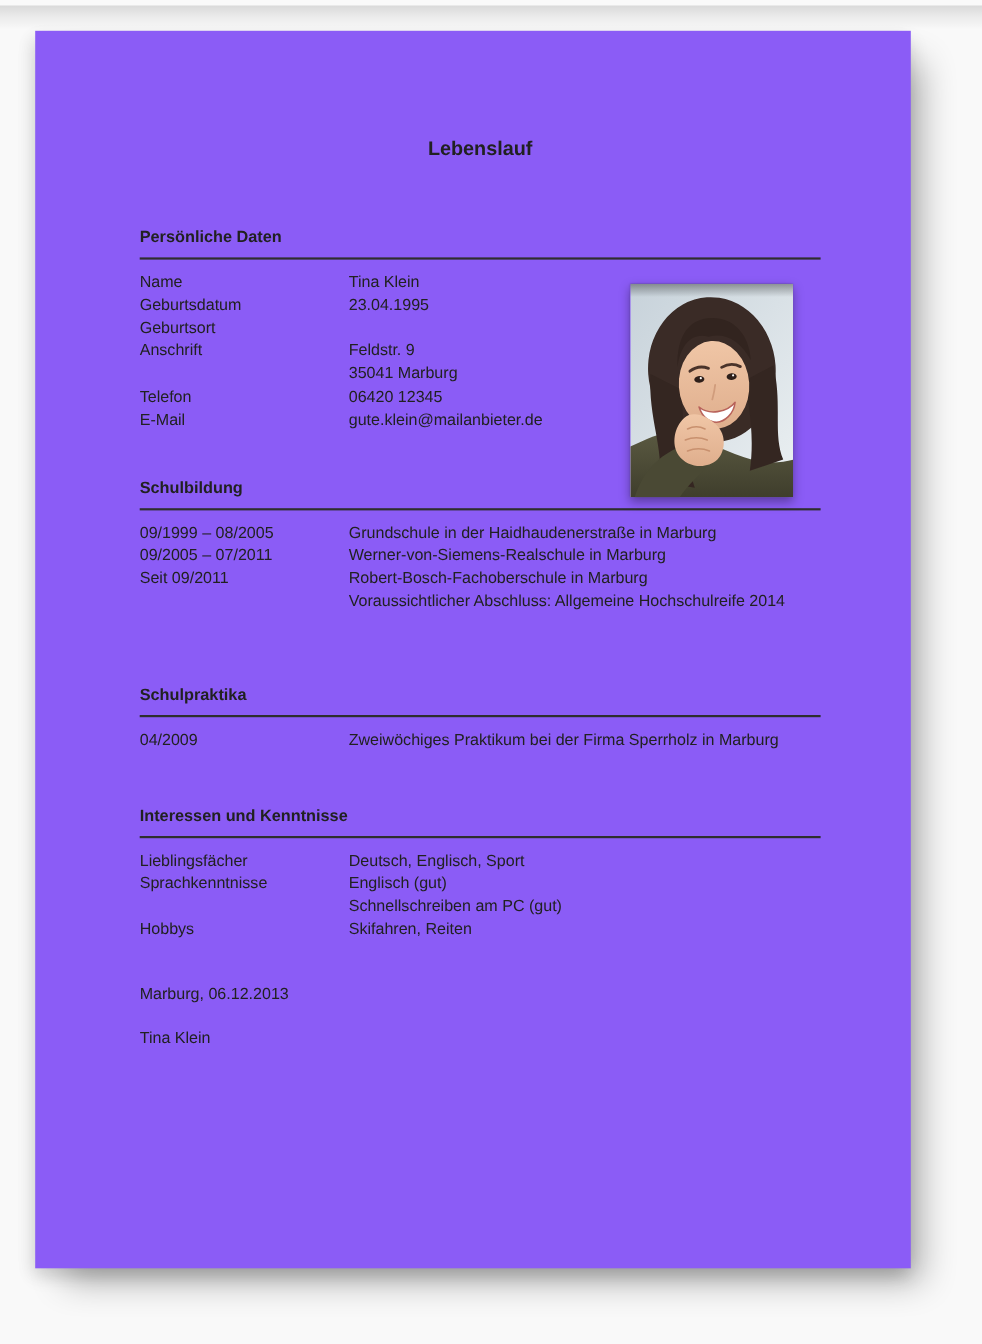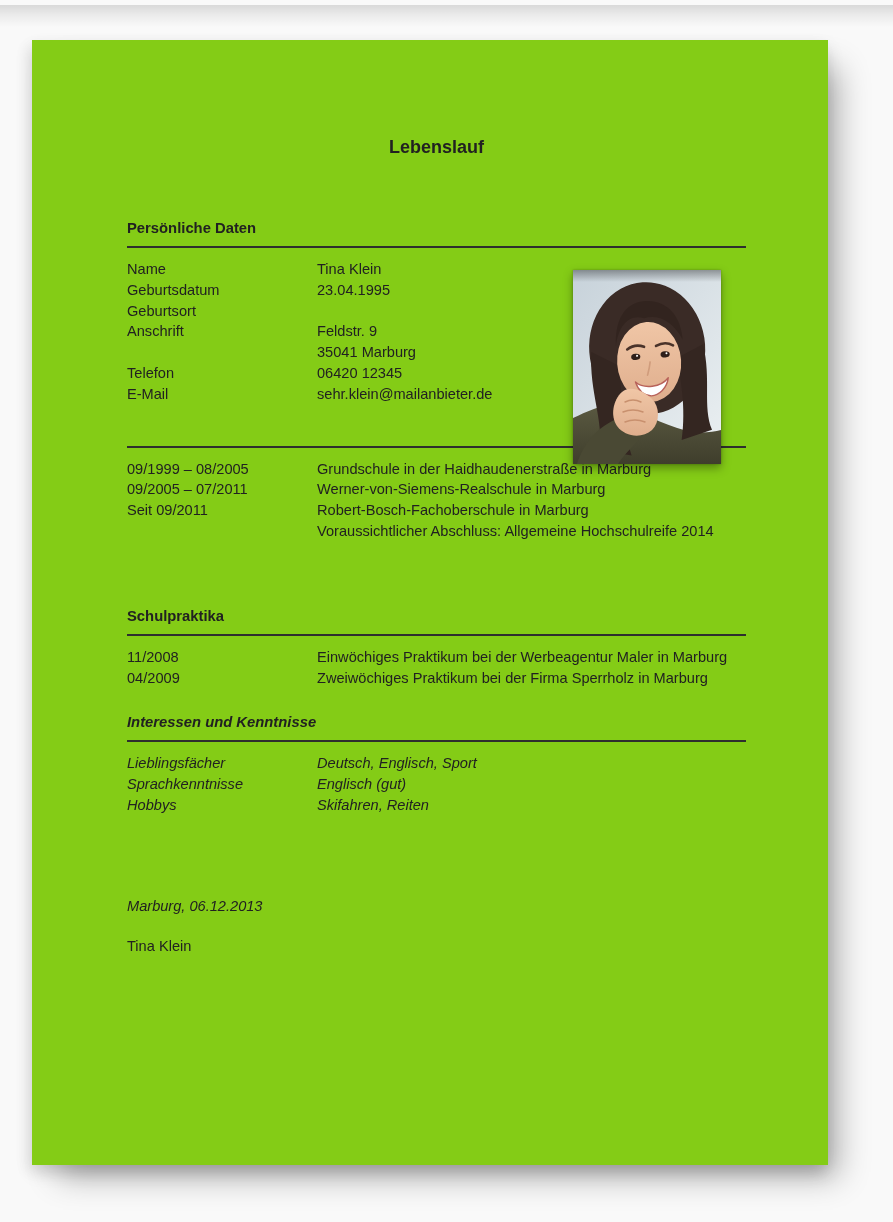--- a/index.html
+++ b/index.html
@@ -18,67 +18,66 @@
     overflow: hidden;
   }
   .top-shade {
     position: absolute;
     top: 5px; left: 0;
     width: 100%; height: 22px;
     background: linear-gradient(to bottom, rgba(0,0,0,0.13) 0%, rgba(0,0,0,0.06) 45%, rgba(0,0,0,0) 100%);
   }
   .paper {
     position: absolute;
-    left: 32px; top: 40px;
+    left: 32px; top: 28px;
     width: 796px; height: 1125px;
-    background: #84cc16;
+    background: #8b5cf6;
     box-shadow:
       18px 20px 30px -8px rgba(0,0,0,0.30),
       0 8px 16px rgba(0,0,0,0.12),
       -5px 6px 14px rgba(0,0,0,0.06);
   }
   .content {
     padding: 0 82px 0 95px;
   }
   .doc-title {
     margin: 95px 0 0 0;
     font-size: 18px;
     line-height: 24px;
     font-weight: 700;
     text-align: center;
   }
   .sec { margin-top: 41px; }
   .sec-personal   { margin-top: 59px; }
   .sec-education  { margin-top: 41px; }
   .sec-internships{ margin-top: 64px; }
-  .sec-interests  { margin-top: 24px; font-style: italic; }
+  .sec-interests  { margin-top: 48px; }
   .sec h2 {
     margin: 0 0 7px 0;
     font-size: 14.8px;
     line-height: 21px;
     font-weight: 700;
   }
   .rule {
     height: 2px;
     background: #2e2e2e;
   }
   .rows { margin-top: 11px; }
   .row {
     display: flex;
     font-size: 14.6px;
     line-height: 20.8px;
     align-items: flex-end;
   }
   .row .lbl { width: 190px; flex-shrink: 0; }
   .row .val { flex: 1; }
   .closing-date {
-    margin: 80px 0 0 0;
+    margin: 38px 0 0 0;
     font-size: 14.6px;
     line-height: 20.8px;
-    font-style: italic;
   }
   .closing-signature {
     margin: 19px 0 0 0;
     font-size: 14.6px;
     line-height: 20.8px;
   }
   .photo {
     position: absolute;
     left: 541px; top: 230px;
     width: 148px; height: 194px;
@@ -175,26 +174,27 @@
           <div class="row">
             <span class="lbl"></span>
             <span class="val">35041 Marburg</span>
           </div>
           <div class="row">
             <span class="lbl">Telefon</span>
             <span class="val">06420 12345</span>
           </div>
           <div class="row">
             <span class="lbl">E-Mail</span>
-            <span class="val">sehr.klein@mailanbieter.de</span>
+            <span class="val">gute.klein@mailanbieter.de</span>
           </div>
         </div>
       </section>
 
       <section class="sec sec-education">
+        <h2>Schulbildung</h2>
         <div class="rule"></div>
         <div class="rows">
           <div class="row">
             <span class="lbl">09/1999 – 08/2005</span>
             <span class="val">Grundschule in der Haidhaudenerstraße in Marburg</span>
           </div>
           <div class="row">
             <span class="lbl">09/2005 – 07/2011</span>
             <span class="val">Werner-von-Siemens-Realschule in Marburg</span>
           </div>
@@ -207,44 +207,41 @@
             <span class="val">Voraussichtlicher Abschluss: Allgemeine Hochschulreife 2014</span>
           </div>
         </div>
       </section>
 
       <section class="sec sec-internships">
         <h2>Schulpraktika</h2>
         <div class="rule"></div>
         <div class="rows">
           <div class="row">
-            <span class="lbl">11/2008</span>
-            <span class="val">Einwöchiges Praktikum bei der Werbeagentur Maler in Marburg</span>
-          </div>
-          <div class="row">
             <span class="lbl">04/2009</span>
             <span class="val">Zweiwöchiges Praktikum bei der Firma Sperrholz in Marburg</span>
           </div>
         </div>
       </section>
 
       <section class="sec sec-interests">
         <h2>Interessen und Kenntnisse</h2>
         <div class="rule"></div>
         <div class="rows">
           <div class="row">
             <span class="lbl">Lieblingsfächer</span>
             <span class="val">Deutsch, Englisch, Sport</span>
           </div>
           <div class="row">
             <span class="lbl">Sprachkenntnisse</span>
             <span class="val">Englisch (gut)</span>
           </div>
           <div class="row">
             <span class="lbl"></span>
+            <span class="val">Schnellschreiben am PC (gut)</span>
           </div>
           <div class="row">
             <span class="lbl">Hobbys</span>
             <span class="val">Skifahren, Reiten</span>
           </div>
         </div>
       </section>
 
       <p class="closing-date">Marburg, 06.12.2013</p>
       <p class="closing-signature">Tina Klein</p>

